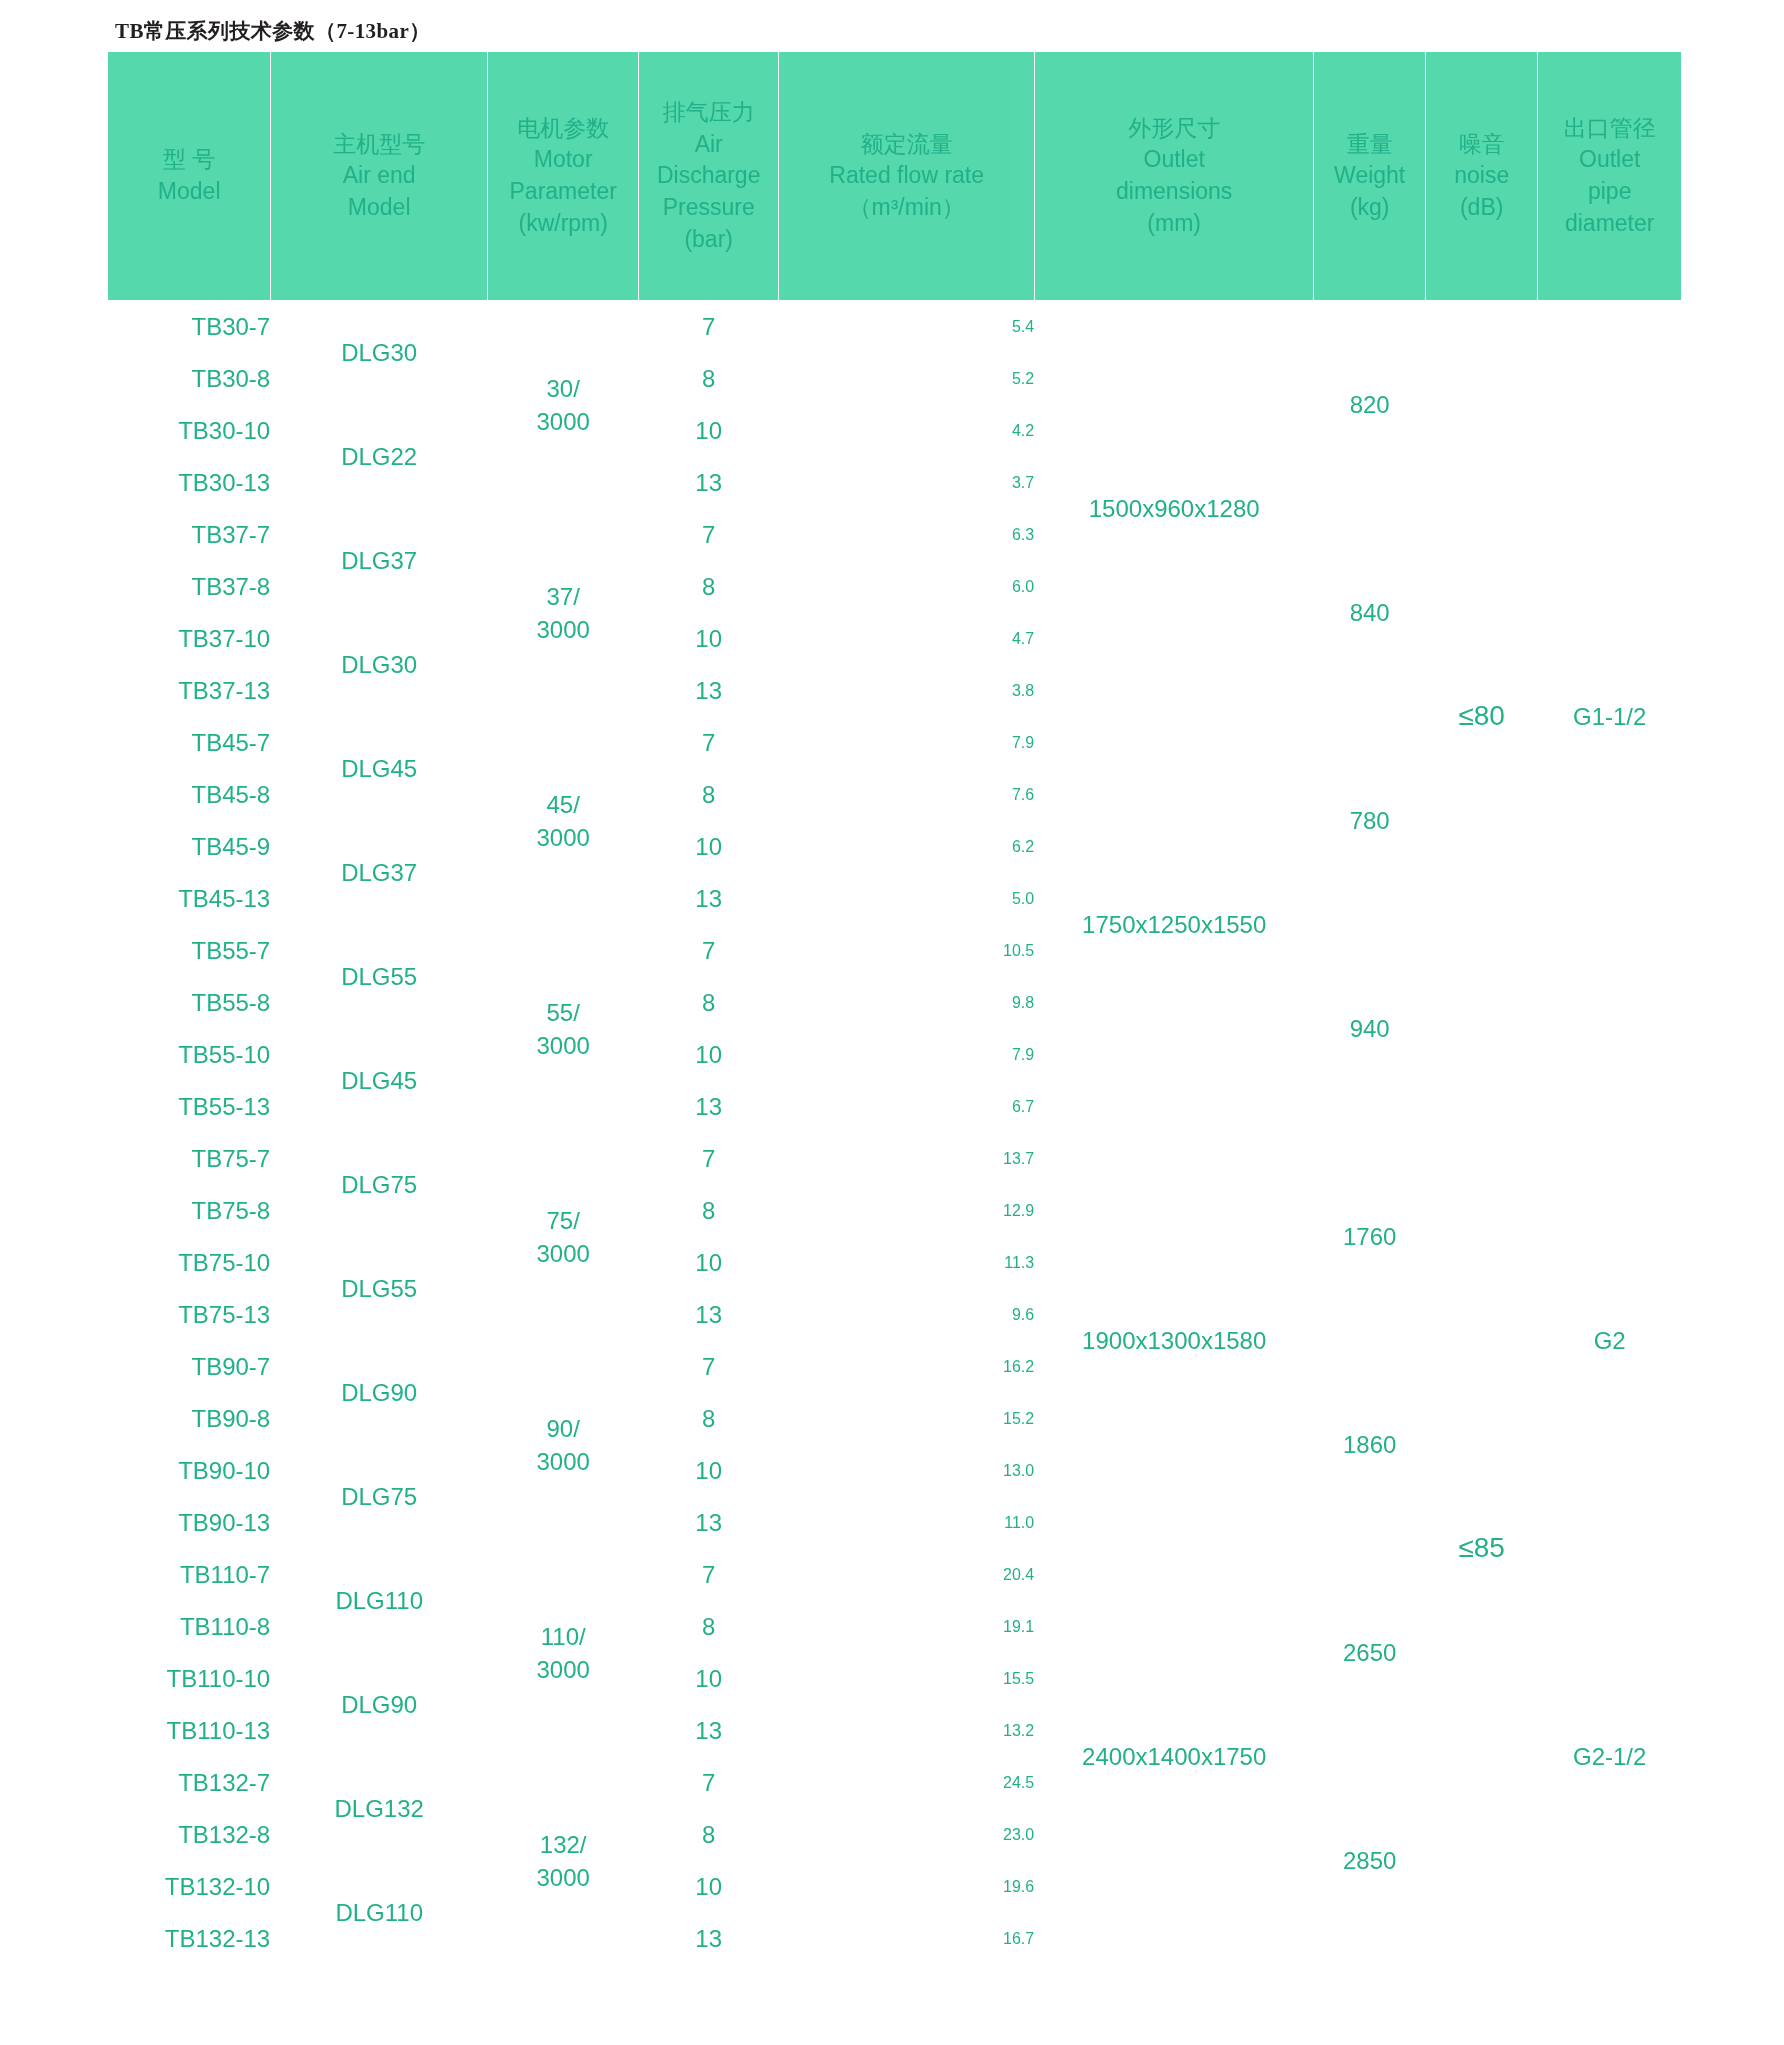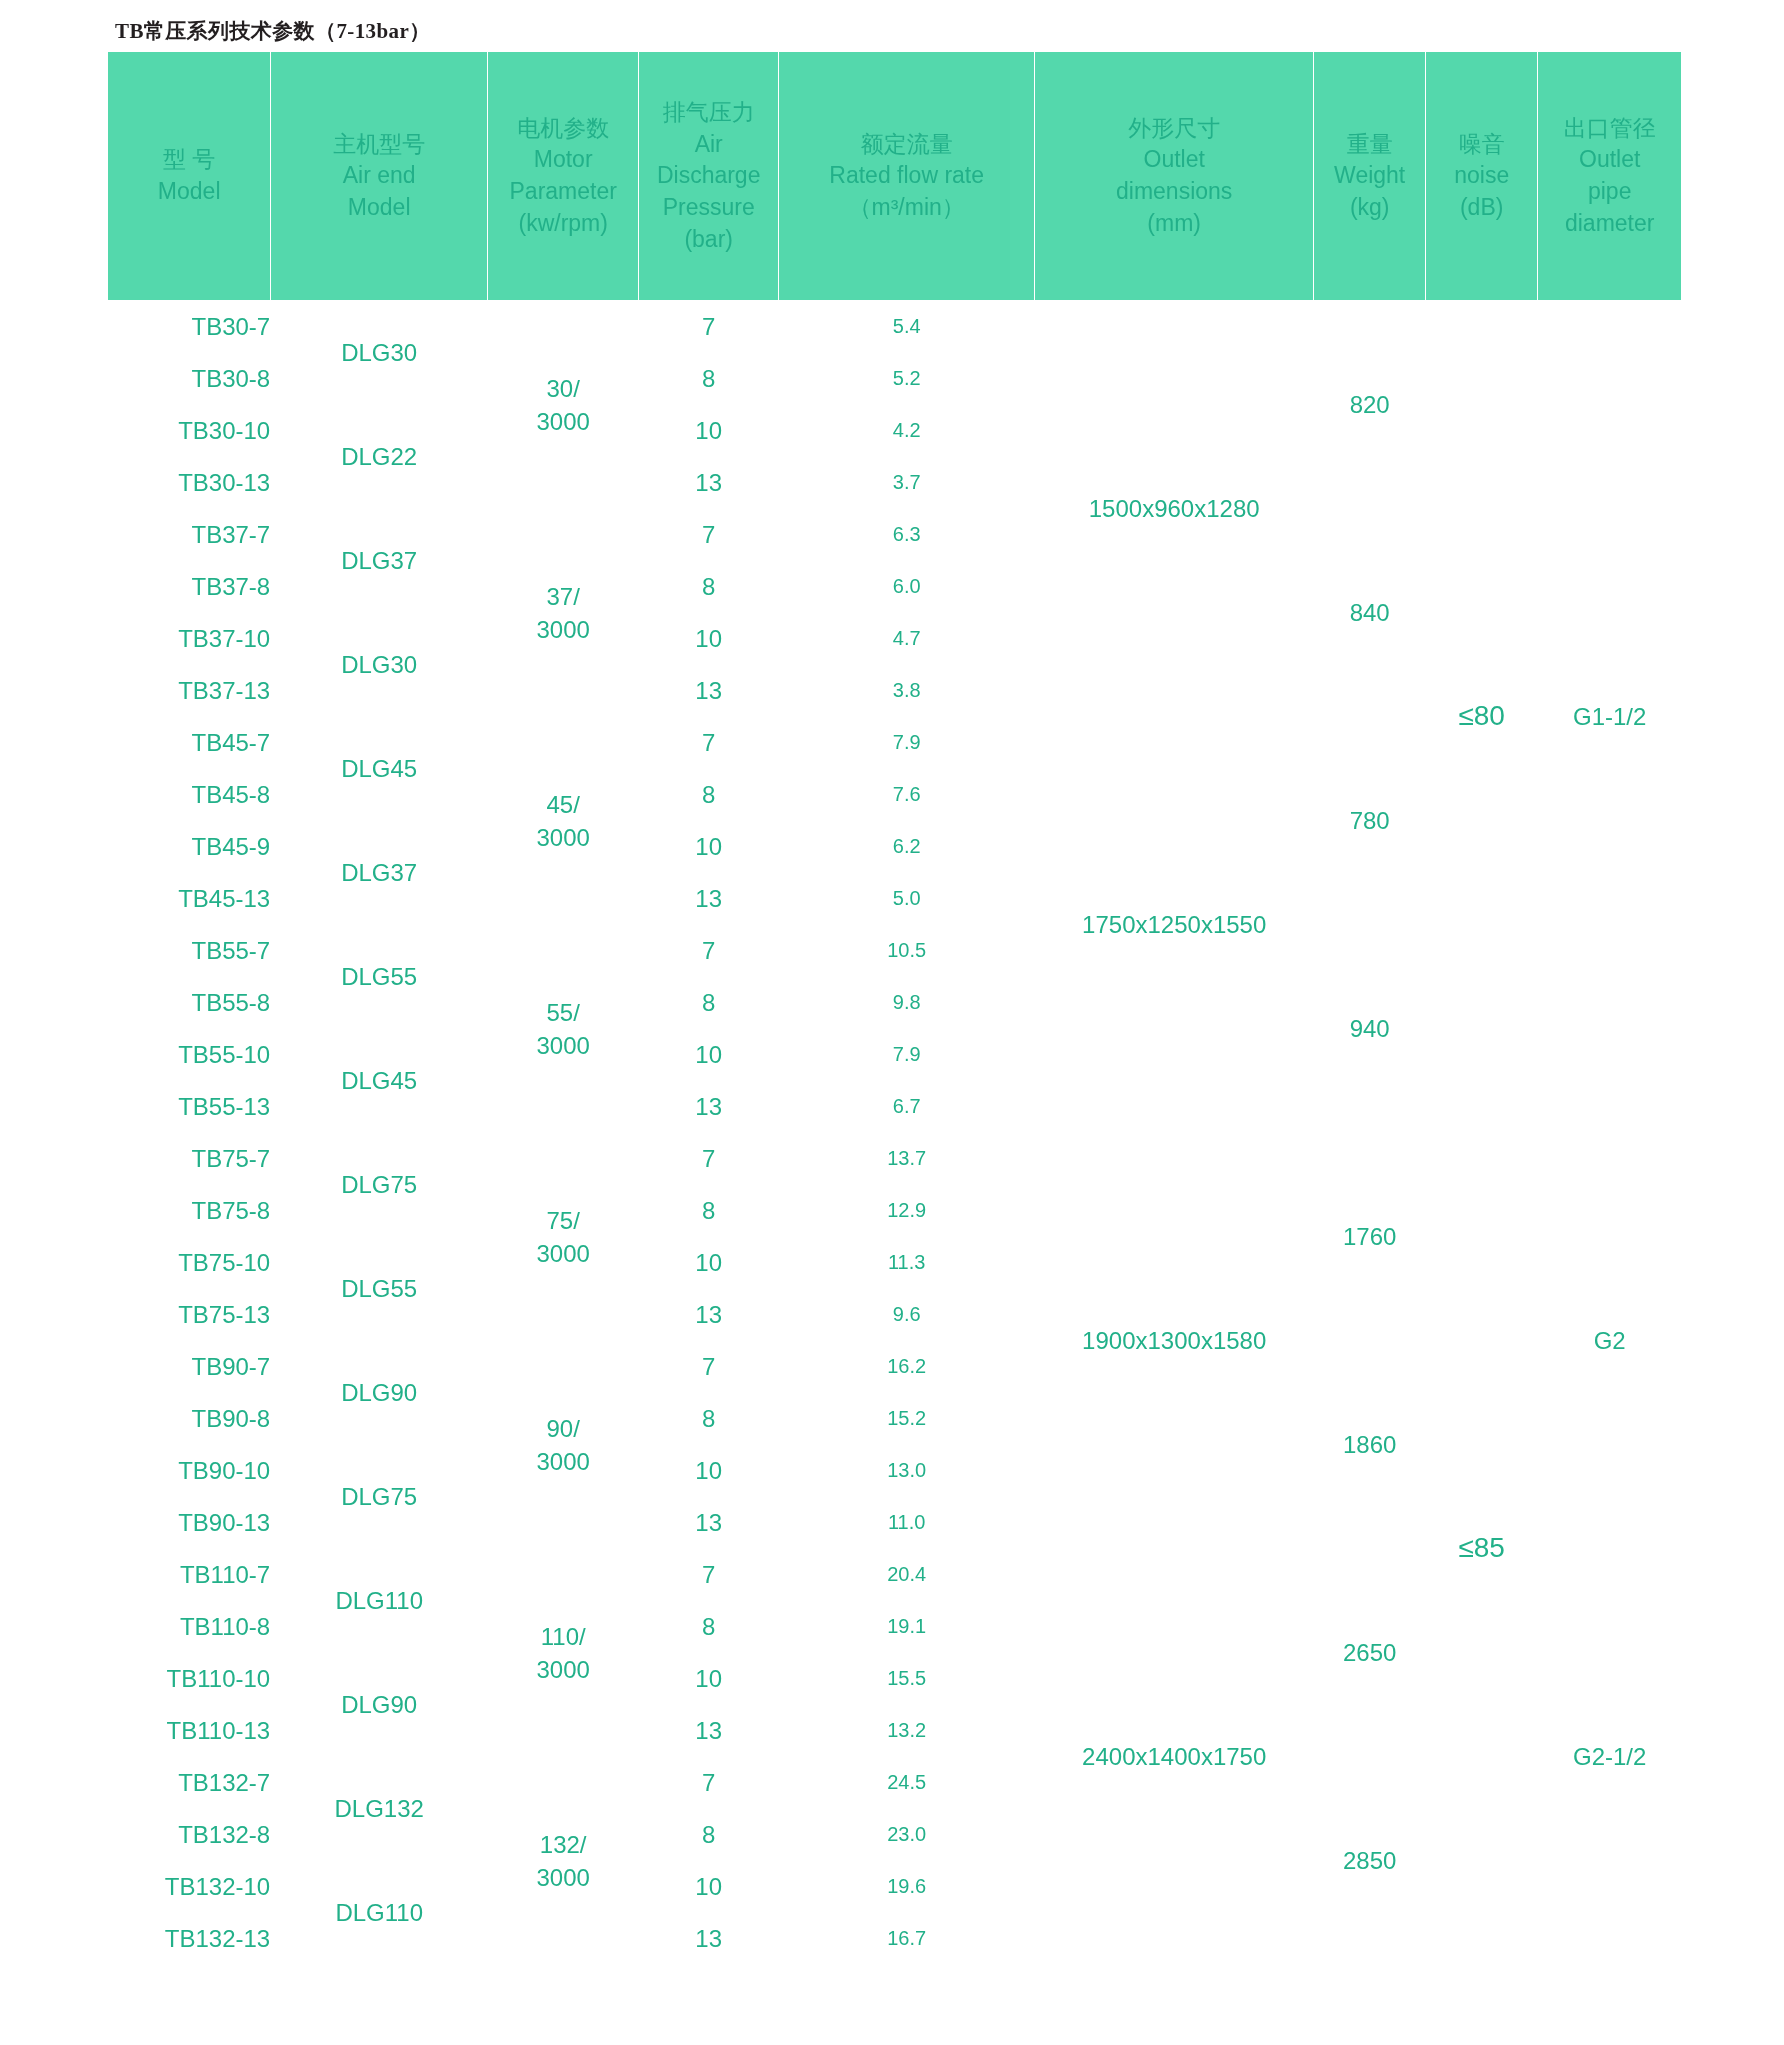--- a/index.html
+++ b/index.html
@@ -67,21 +67,21 @@
     height: 51px;
   }
   tbody td.model {
     font-size: 24px;
     padding-left: 11px;
     text-align: right;
   }
   tbody td.airend { font-size: 24px; }
   tbody td.motor { font-size: 24px; text-align: center; }
   tbody td.press { font-size: 24px; }
-  tbody td.flow  { font-size: 20px; }
+  tbody td.flow  { font-size: 16px; text-align: right; }
   tbody td.dims  { font-size: 24px; }
   tbody td.weight{ font-size: 24px; }
   tbody td.noise { font-size: 28px; margin-top: 20px; }
   tbody td.outlet{ font-size: 24px; }
   .nl { display: block; }
   
   col.c-model  { width: 163px; }
   col.c-airend { width: 217px; }
   col.c-motor  { width: 151px; }
   col.c-press  { width: 140px; }

